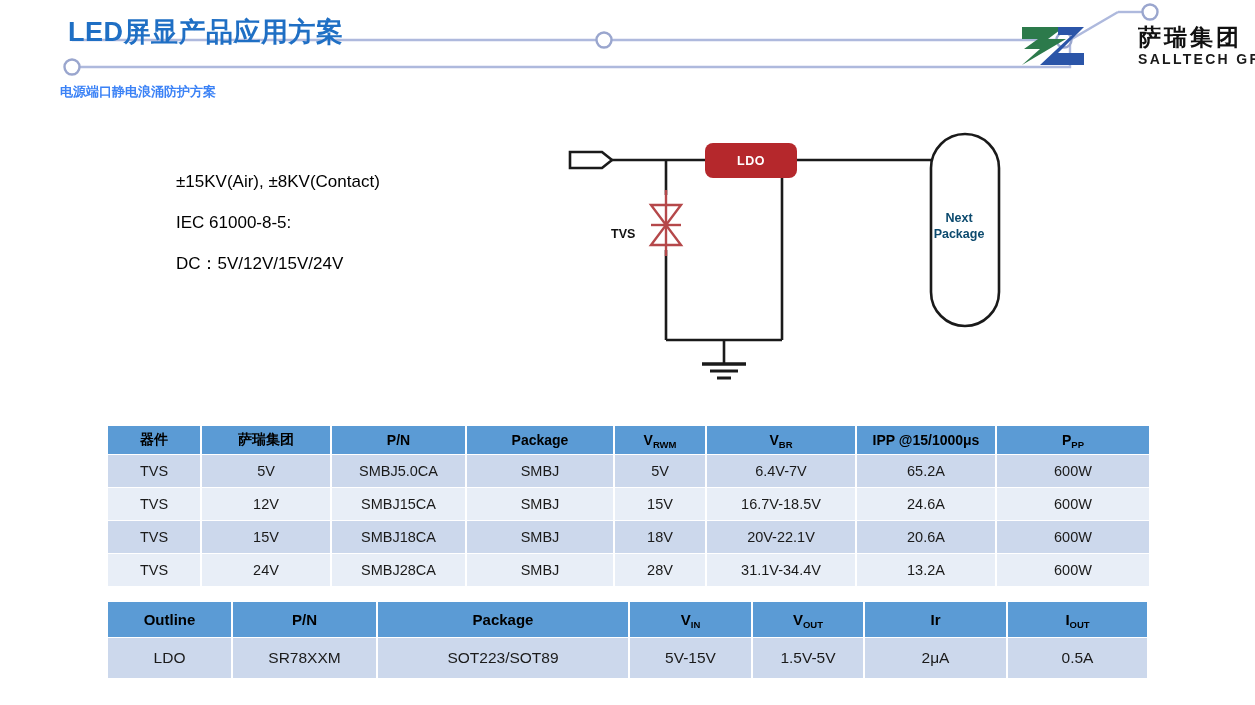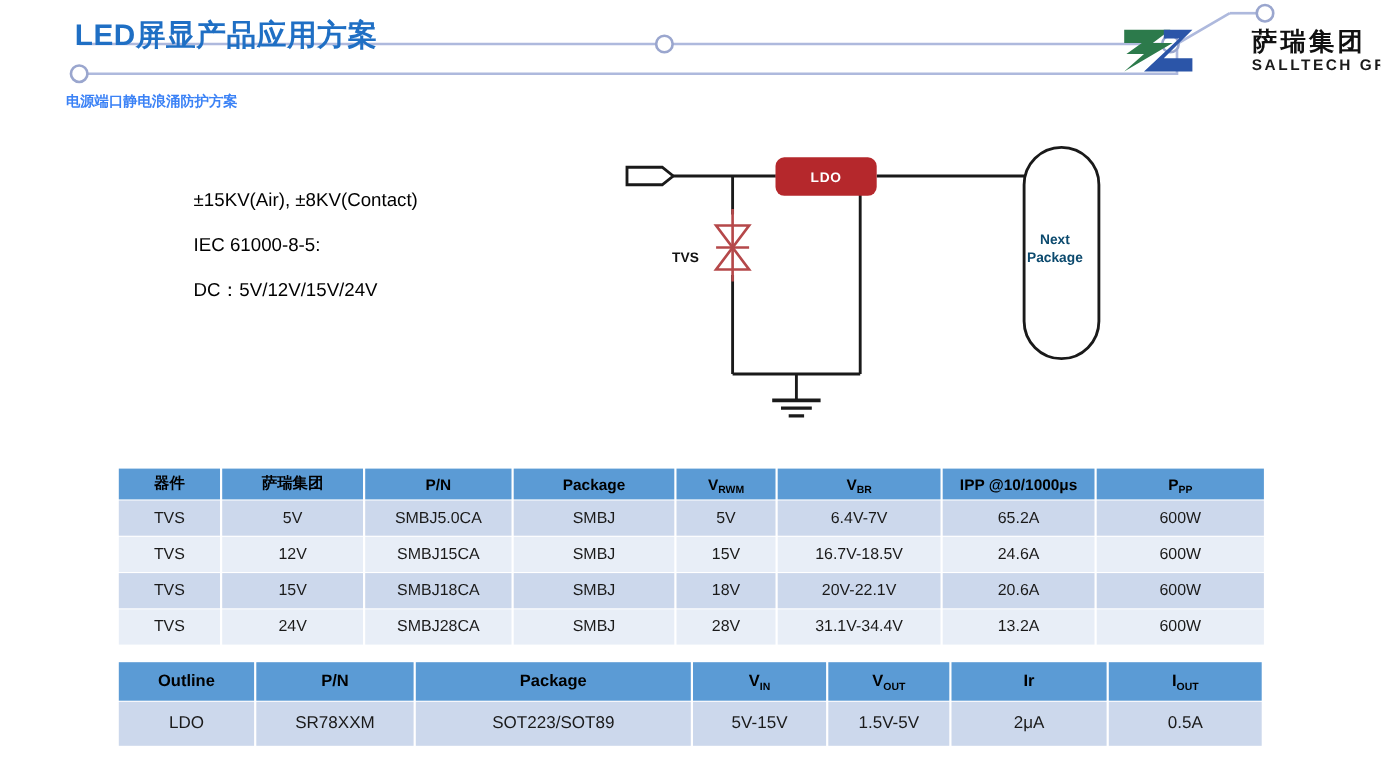--- a/index.html
+++ b/index.html
@@ -275,21 +275,21 @@
         <col style="width:152px">
     </colgroup>
     <thead>
         <tr>
           <th>器件</th>
           <th>萨瑞集团</th>
           <th>P/N</th>
           <th>Package</th>
           <th>V<sub>RWM</sub></th>
           <th>V<sub>BR</sub></th>
-          <th>IPP @10/1000μs</th>
+          <th>IPP @15/1000μs</th>
           <th>P<sub>PP</sub></th>
         </tr>
       </thead>
     <tbody>
         <tr class="row-a">
           <td>TVS</td>
           <td>5V</td>
           <td>SMBJ5.0CA</td>
           <td>SMBJ</td>
           <td>5V</td>

